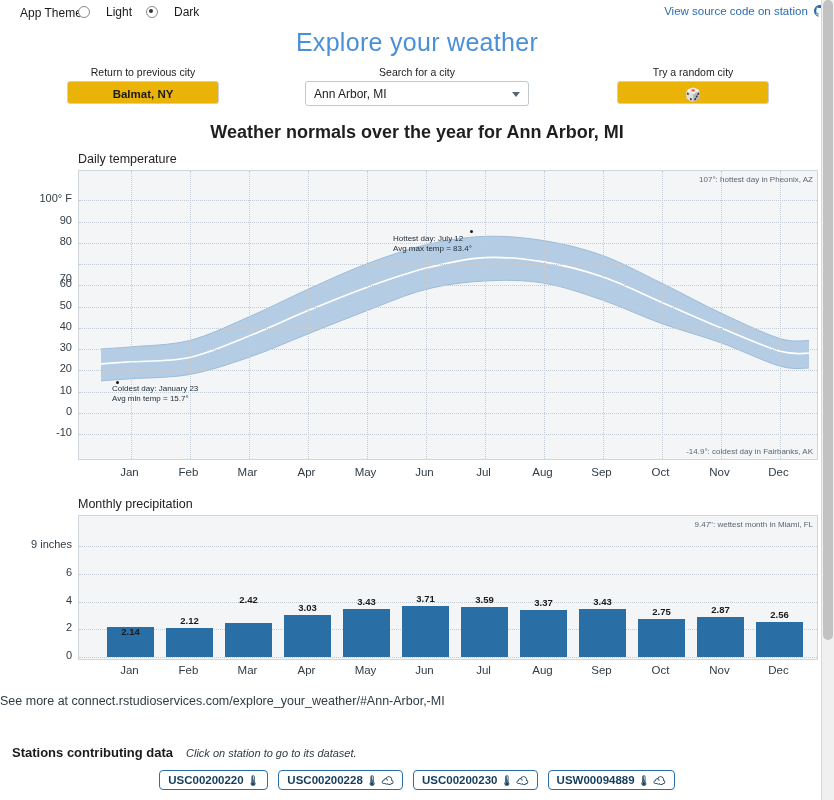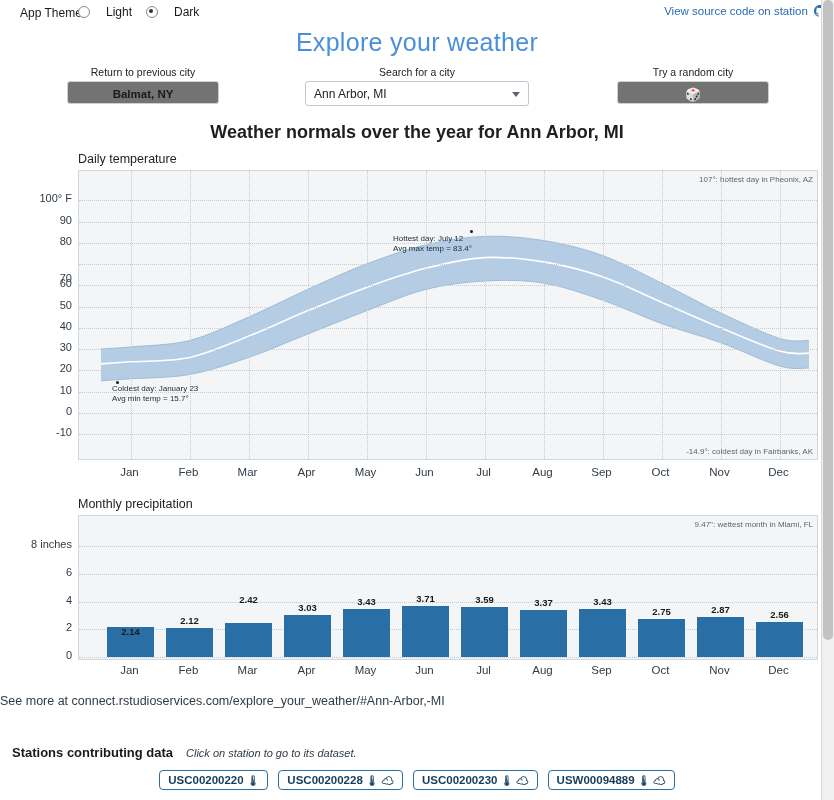--- a/index.html
+++ b/index.html
@@ -91,21 +91,21 @@
     position: absolute;
     text-align: center;
   }
   .ctrl-label {
     font-size: 10.5px;
     color: #222;
     margin-bottom: 3px;
   }
   .btn {
     border: 1px solid #cfcfcf;
-    background: #737373;
+    background: #eab308;
     border-radius: 3px;
     height: 23px;
     line-height: 23px;
     font-size: 11.5px;
     font-weight: bold;
     color: #1a1a1a;
     cursor: pointer;
   }
   #ctrl-prev { left: 67px; top: 0; width: 152px; }
   #ctrl-search { left: 305px; top: 0; width: 224px; }
@@ -417,21 +417,21 @@
       <div class="bar" style="left: 500.49px; top: 93.4802px; width: 46.02px; height: 47.5198px;"></div>
       <div class="bar-value" style="left: 500.5px; top: 80.4802px;">3.43</div>
       <div class="bar" style="left: 559.49px; top: 102.901px; width: 46.02px; height: 38.099px;"></div>
       <div class="bar-value" style="left: 559.5px; top: 89.901px;">2.75</div>
       <div class="bar" style="left: 618.49px; top: 101.239px; width: 46.02px; height: 39.7615px;"></div>
       <div class="bar-value" style="left: 618.5px; top: 88.2385px;">2.87</div>
       <div class="bar" style="left: 677.49px; top: 105.533px; width: 46.02px; height: 35.4667px;"></div>
       <div class="bar-value" style="left: 677.5px; top: 92.5333px;">2.56</div>
     </div>
   <div id="precip-axes">
-      <div class="axis-y-label" style="left: 6px; width: 66px; top: 538.167px;">8 inches</div>
+      <div class="axis-y-label" style="left: 6px; width: 66px; top: 538.167px;">9 inches</div>
       <div class="axis-y-label" style="left: 6px; width: 66px; top: 565.875px;">6</div>
       <div class="axis-y-label" style="left: 6px; width: 66px; top: 593.583px;">4</div>
       <div class="axis-y-label" style="left: 6px; width: 66px; top: 621.292px;">2</div>
       <div class="axis-y-label" style="left: 6px; width: 66px; top: 649px;">0</div>
       <div class="axis-x-label" style="left: 104.5px; top: 664px;">Jan</div>
       <div class="axis-x-label" style="left: 163.5px; top: 664px;">Feb</div>
       <div class="axis-x-label" style="left: 222.5px; top: 664px;">Mar</div>
       <div class="axis-x-label" style="left: 281.5px; top: 664px;">Apr</div>
       <div class="axis-x-label" style="left: 340.5px; top: 664px;">May</div>
       <div class="axis-x-label" style="left: 399.5px; top: 664px;">Jun</div>

